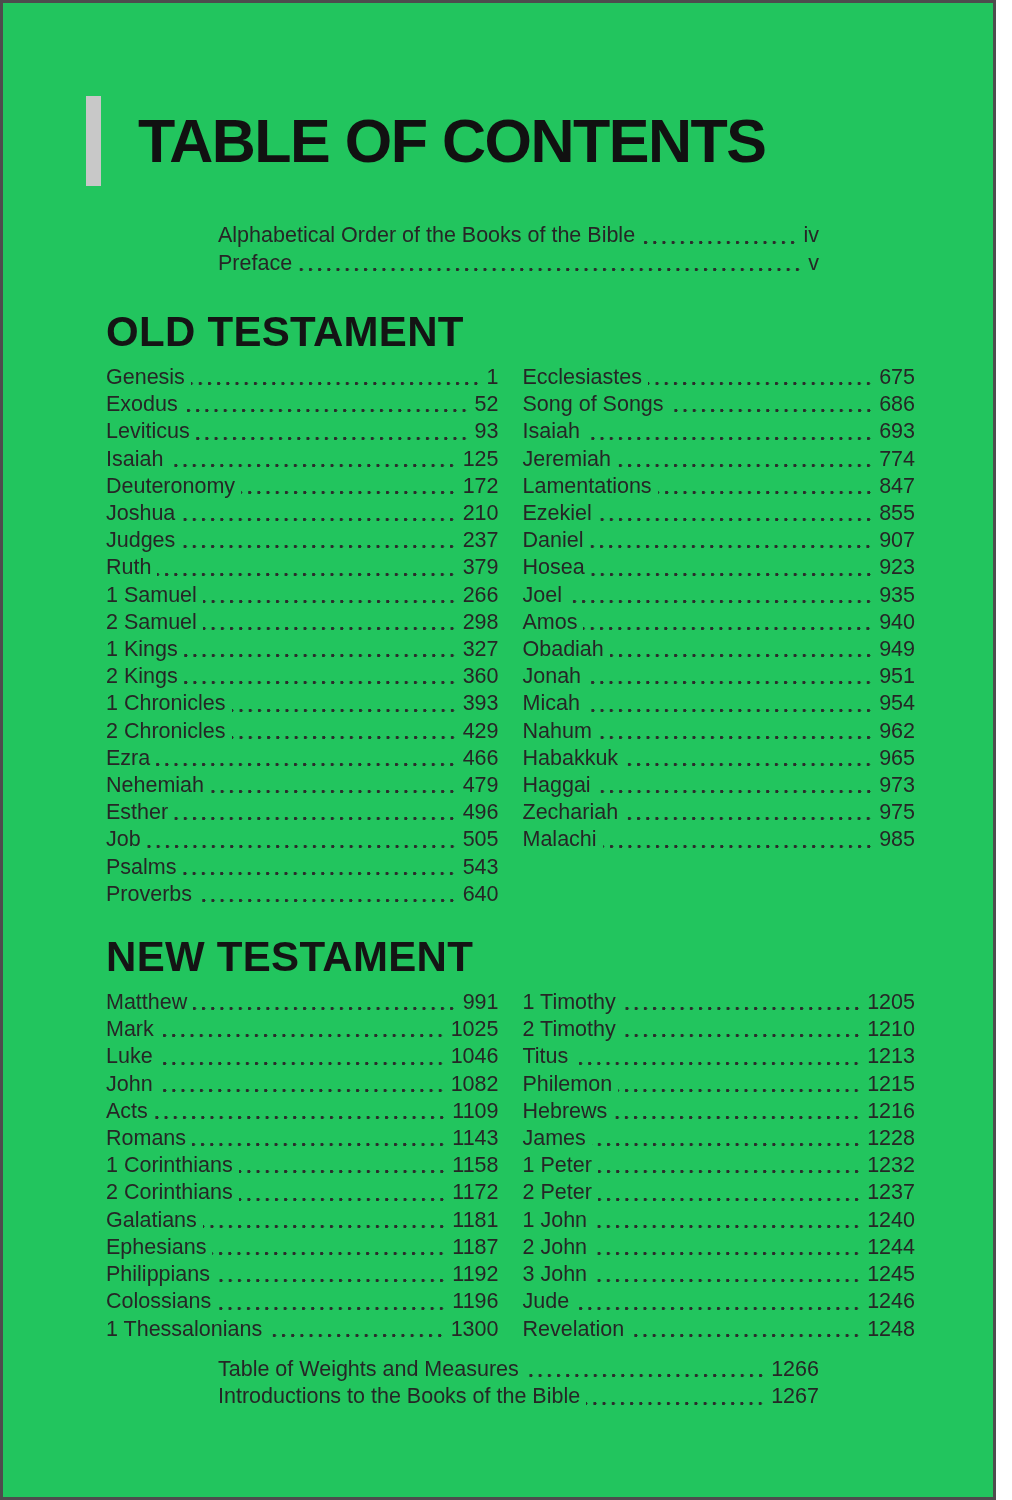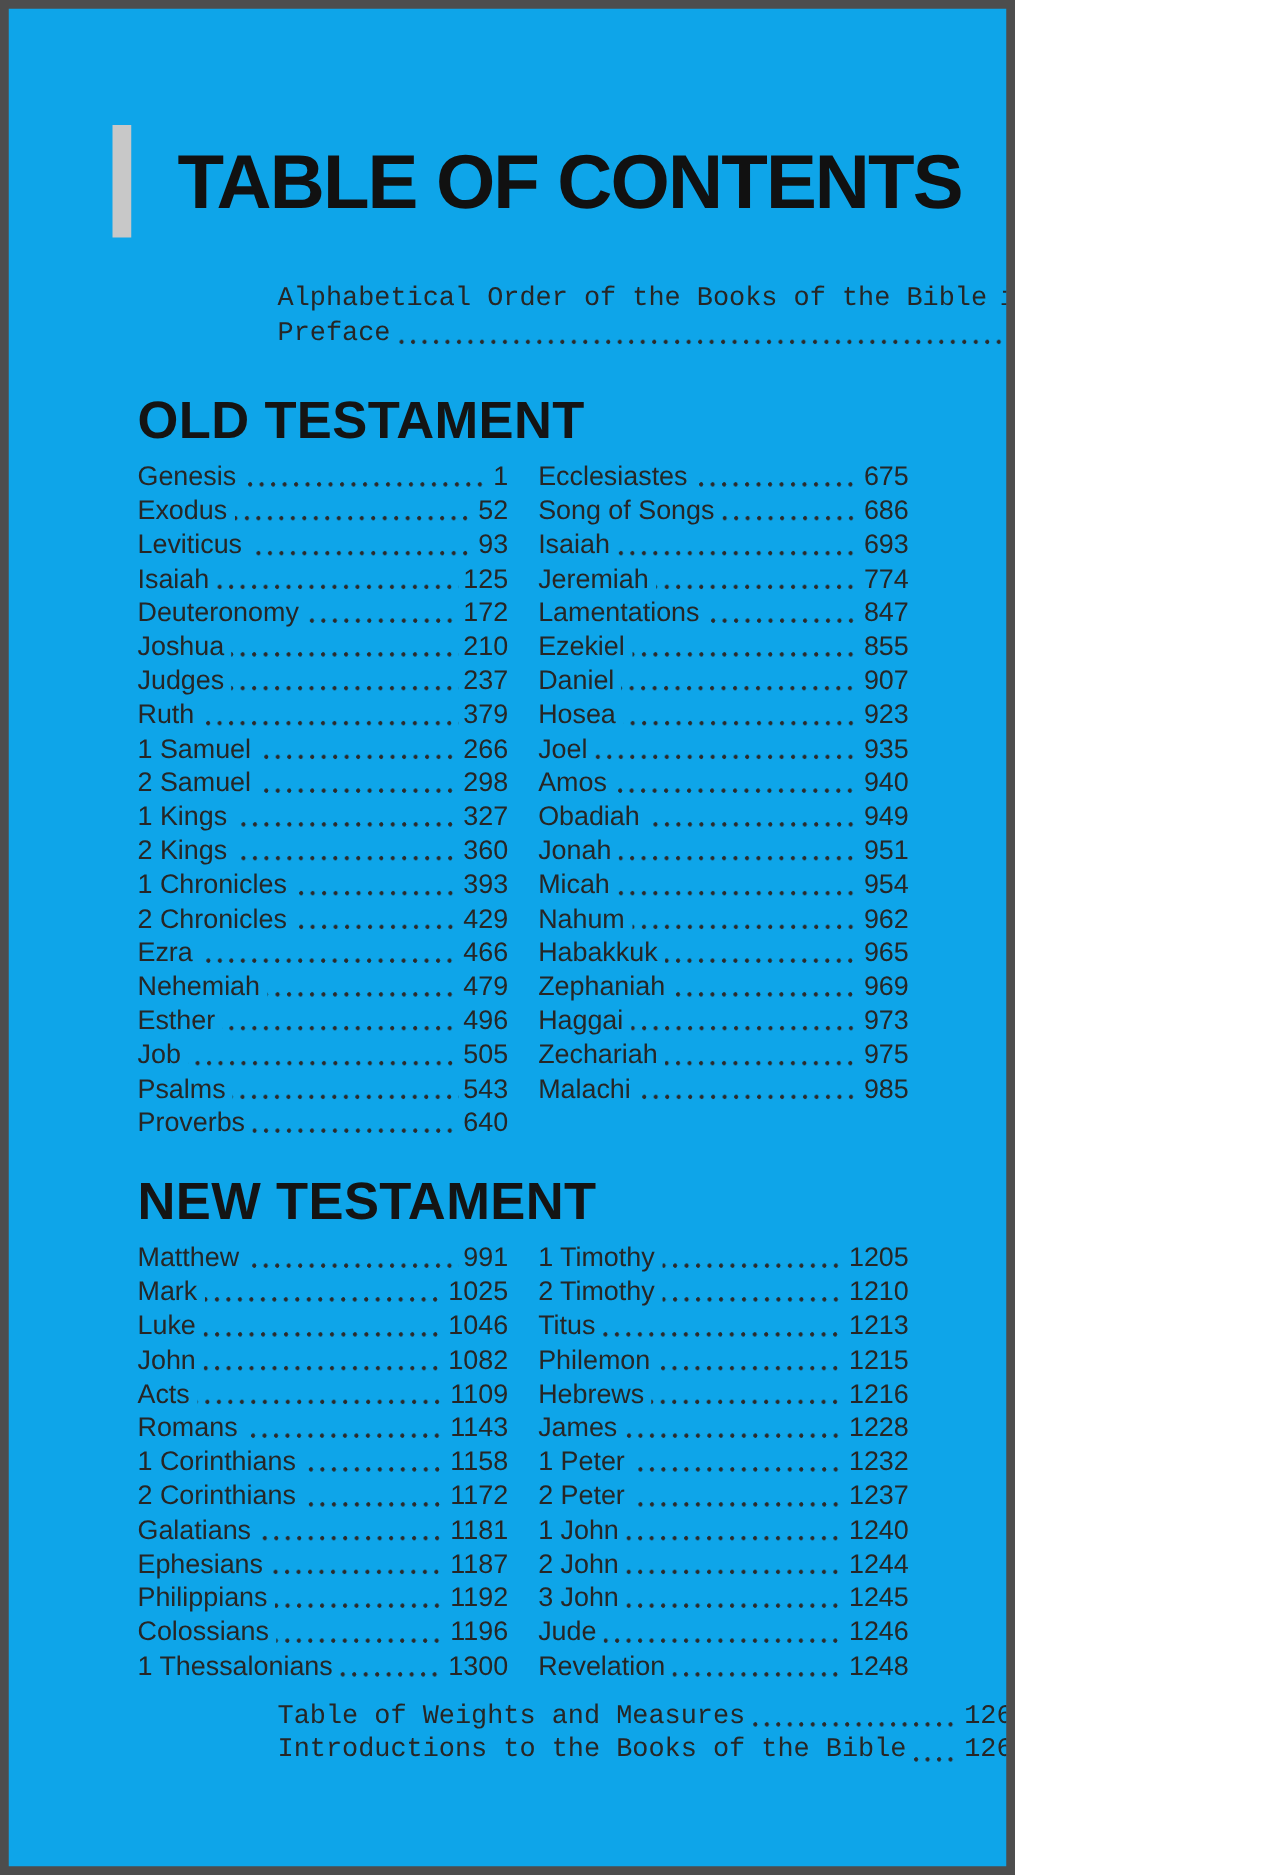--- a/index.html
+++ b/index.html
@@ -3,24 +3,24 @@
 <meta charset="utf-8">
 <style>
   * { box-sizing: border-box; }
   html, body { margin: 0; padding: 0; background: #ffffff; }
   body {
     font-family: "Liberation Sans", "DejaVu Sans", sans-serif;
     color: #262626;
   }
   .page {
     position: relative;
-    width: 812px;
+    width: 996px;
     height: 1500px;
-    border: 7px solid #be185d;
-    background: #0ea5e9;
+    border: 3px solid #be185d;
+    background: #22c55e;
     overflow: hidden;
   }
   .title-row {
     display: flex;
     align-items: stretch;
     margin: 93px 80px 0 83px;
     height: 90px;
   }
   .accent-bar {
     width: 15px;
@@ -57,21 +57,21 @@
     margin: 13px 78px 0 103px;
   }
   .col { flex: 1 1 0; min-width: 0; }
   .toc-row {
     display: flex;
     align-items: baseline;
     font-size: 21.5px;
     line-height: 27.2px;
     color: #262626;
   }
-  .matter-block .toc-row { line-height: 27.5px; font-family: Liberation Mono, monospace; }
+  .matter-block .toc-row { line-height: 27.5px; }
   .book { white-space: nowrap; flex: 0 0 auto; }
   .pagenum { white-space: nowrap; flex: 0 0 auto; }
   .leader {
     flex: 1 1 auto;
     align-self: flex-end;
     height: 5px;
     margin: 0 4px 5px 6px;
     background-image: radial-gradient(circle at 2.5px 2.5px, #2b2b2b 1.45px, transparent 1.85px);
     background-size: 9.2px 5px;
     background-repeat: repeat-x;
@@ -276,25 +276,20 @@
           <span class="book">Nahum</span>
           <span class="leader"></span>
           <span class="pagenum">962</span>
         </div>
         <div class="toc-row">
           <span class="book">Habakkuk</span>
           <span class="leader"></span>
           <span class="pagenum">965</span>
         </div>
         <div class="toc-row">
-          <span class="book">Zephaniah</span>
-          <span class="leader"></span>
-          <span class="pagenum">969</span>
-        </div>
-        <div class="toc-row">
           <span class="book">Haggai</span>
           <span class="leader"></span>
           <span class="pagenum">973</span>
         </div>
         <div class="toc-row">
           <span class="book">Zechariah</span>
           <span class="leader"></span>
           <span class="pagenum">975</span>
         </div>
         <div class="toc-row">

